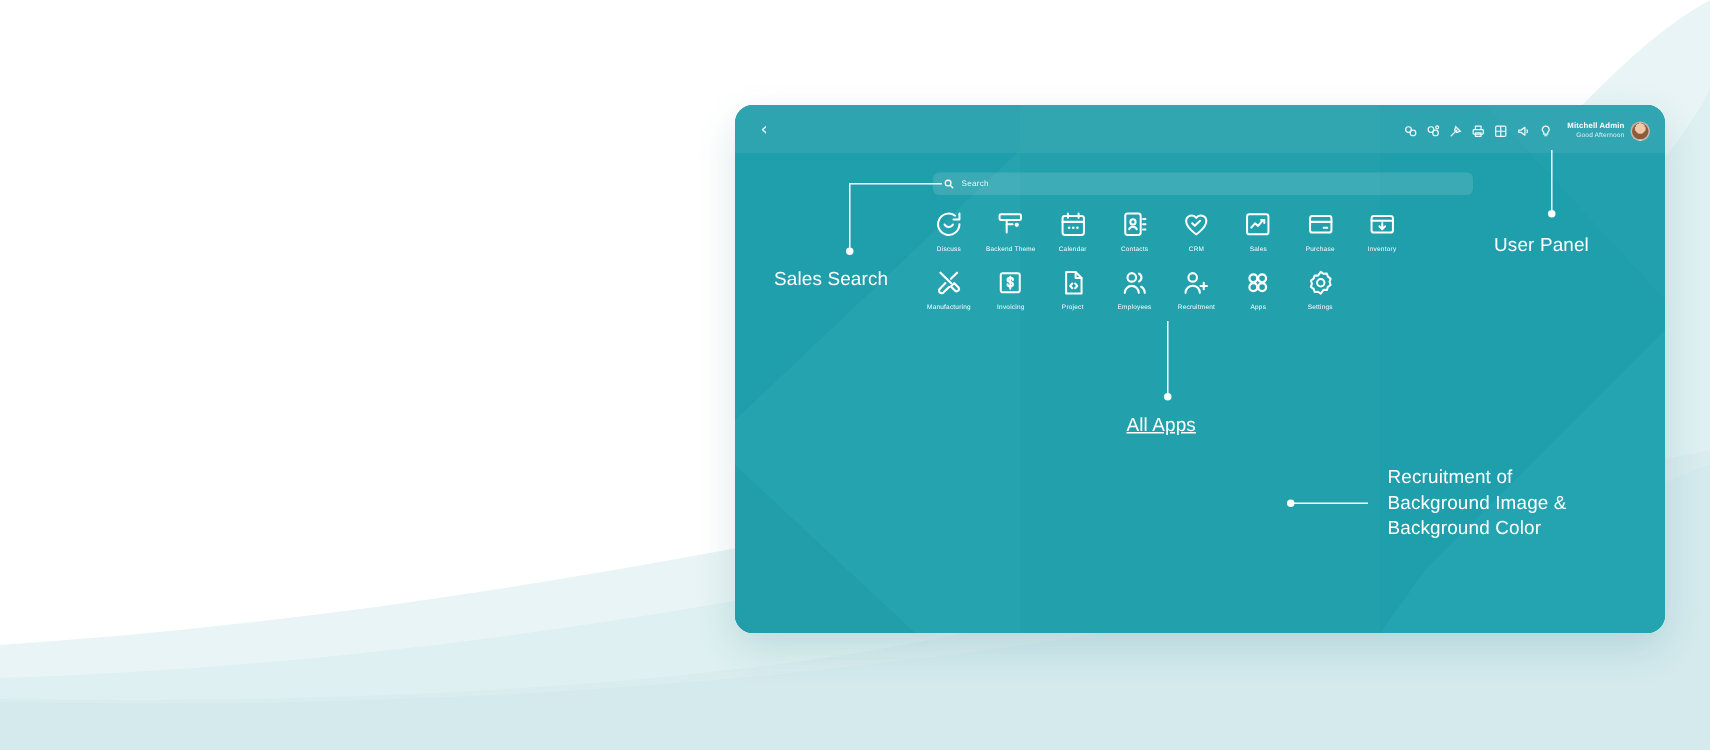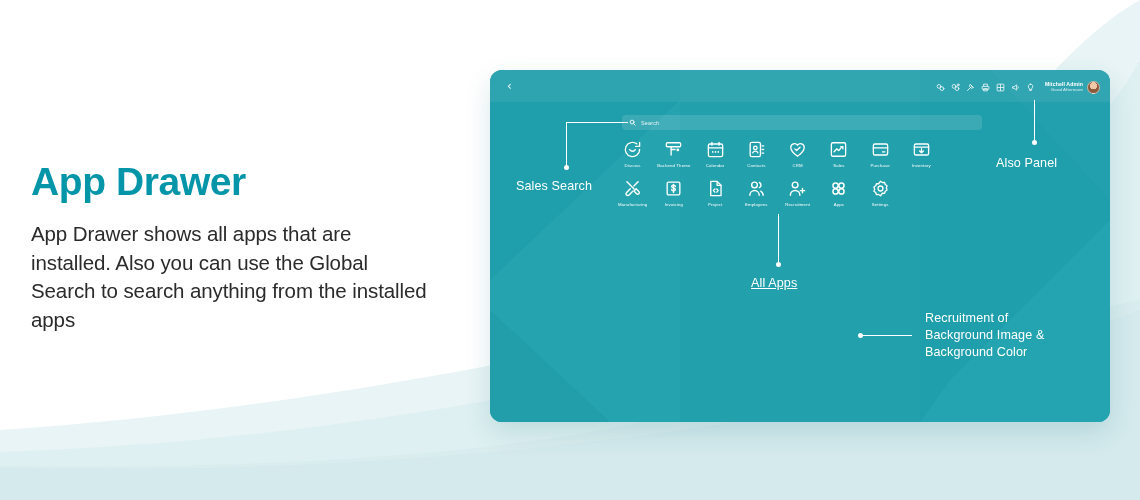--- a/index.html
+++ b/index.html
@@ -100,24 +100,20 @@
 
 <div id="stage">
 
   <svg class="bg-waves" viewBox="0 0 1140 500" preserveAspectRatio="none">
     <path d="M1140 0 L1140 500 L0 500 L0 430 C180 418 360 392 560 352 C760 312 930 210 1010 120 C1060 62 1100 22 1140 0 Z" fill="#e8f4f5"></path>
     <path d="M1140 60 L1140 500 L0 500 L0 452 C200 446 400 420 600 380 C800 340 960 248 1060 158 C1100 122 1125 88 1140 60 Z" fill="#dceef0" opacity=".85"></path>
     <path d="M0 500 L1140 500 L1140 300 C980 332 820 380 660 418 C500 456 250 470 0 466 Z" fill="#d5eaed" opacity=".6"></path>
     <path d="M0 468 C260 474 520 458 760 418 C900 394 1030 352 1140 310 L1140 500 L0 500 Z" fill="#cfe8eb" opacity=".5"></path>
   </svg>
 
-  <div class="left-copy">
-    <h1 class="headline">App Drawer</h1>
-    <p class="body-copy">App Drawer shows all apps that are installed. Also you can use the Global Search to search anything from the installed apps</p>
-  </div>
 
   <div class="panel">
 
     <svg class="panel-shapes" viewBox="0 0 620 352" preserveAspectRatio="none">
       <rect x="0" y="0" width="620" height="352" fill="#1f9eab"></rect>
       <path d="M0 352 L0 210 L190 30 L190 352 Z" fill="#2aa7b2" opacity=".55"></path>
       <path d="M190 0 L430 0 L430 352 L190 352 Z" fill="#27a4b0" opacity=".35"></path>
       <path d="M430 352 L620 352 L620 150 L460 310 Z" fill="#2fb0ba" opacity=".35"></path>
       <path d="M620 0 L620 130 L500 0 Z" fill="#2aa7b2" opacity=".3"></path>
       <path d="M0 352 L120 352 L0 240 Z" fill="#188e9b" opacity=".25"></path>
@@ -372,21 +368,21 @@
   <div class="leader-h" style="left:566px;top:122px;width:62px;"></div>
   <div class="leader-v" style="left:566px;top:122px;height:45px;"></div>
   <div class="dot" style="left:564px;top:165px;"></div>
   <div class="anno" style="left:516px;top:178px;">
     <div class="anno-txt">Sales Search</div>
   </div>
 
   <div class="leader-v" style="left:1034px;top:100px;height:42px;"></div>
   <div class="dot" style="left:1032px;top:140px;"></div>
   <div class="anno" style="left:996px;top:155px;">
-    <div class="anno-txt">Also Panel</div>
+    <div class="anno-txt">User Panel</div>
   </div>
 
   <div class="leader-v" style="left:778px;top:214px;height:50px;"></div>
   <div class="dot" style="left:776px;top:262px;"></div>
   <div class="anno" style="left:751px;top:275px;text-decoration:underline;">
     <div class="anno-txt">All Apps</div>
   </div>
 
   <div class="leader-h" style="left:862px;top:335px;width:50px;"></div>
   <div class="dot" style="left:858px;top:333px;"></div>

